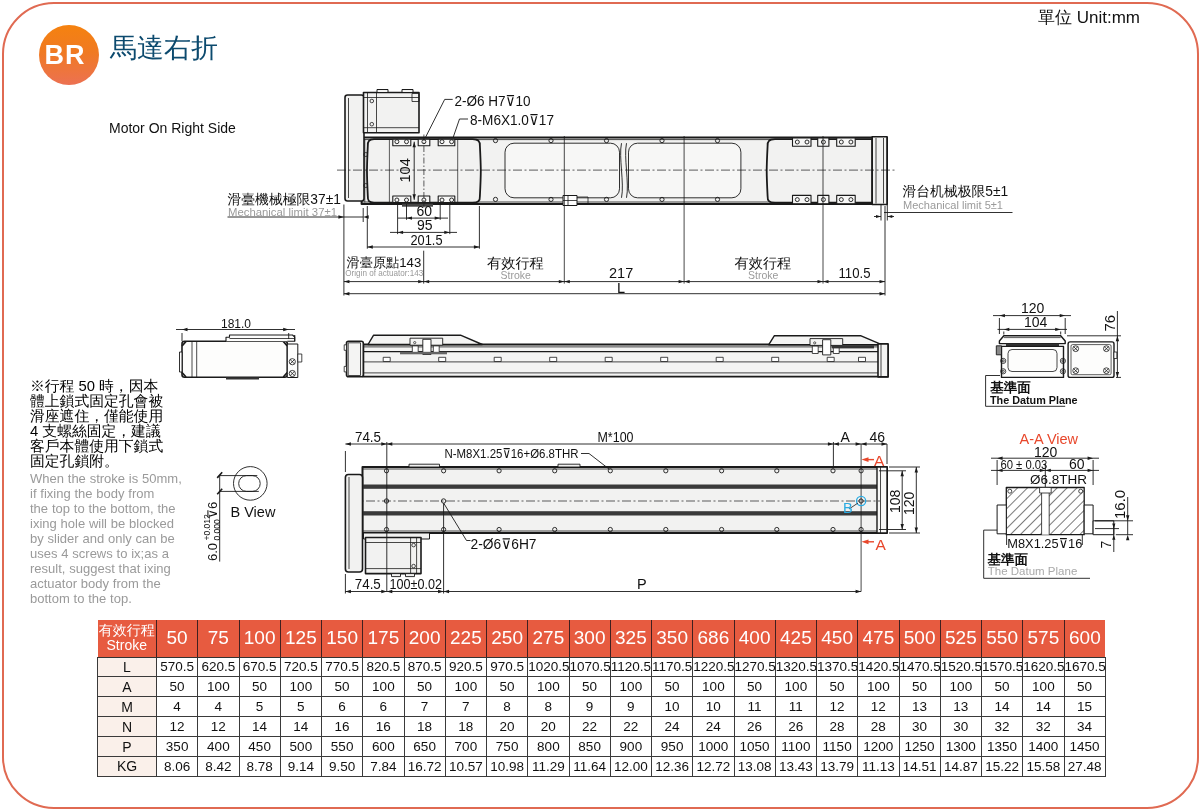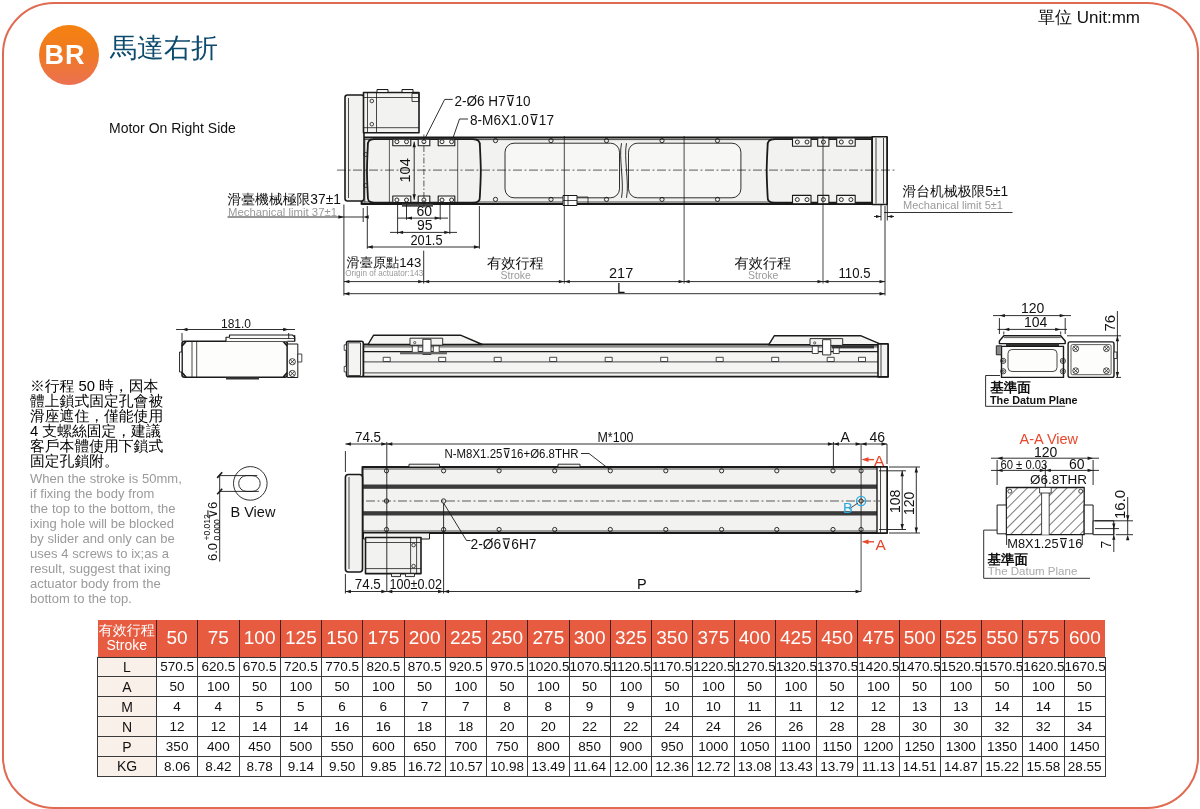--- a/index.html
+++ b/index.html
@@ -600,21 +600,21 @@
           <td class="h">125</td>
           <td class="h">150</td>
           <td class="h">175</td>
           <td class="h">200</td>
           <td class="h">225</td>
           <td class="h">250</td>
           <td class="h">275</td>
           <td class="h">300</td>
           <td class="h">325</td>
           <td class="h">350</td>
-          <td class="h">375</td>
+          <td class="h">686</td>
           <td class="h">400</td>
           <td class="h">425</td>
           <td class="h">450</td>
           <td class="h">475</td>
           <td class="h">500</td>
           <td class="h">525</td>
           <td class="h">550</td>
           <td class="h">575</td>
           <td class="h">600</td>
   </tr>
@@ -748,34 +748,34 @@
           <td>1400</td>
           <td>1450</td>
         </tr>
   <tr class="r">
           <td class="lb">KG</td>
           <td>8.06</td>
           <td>8.42</td>
           <td>8.78</td>
           <td>9.14</td>
           <td>9.50</td>
-          <td>9.85</td>
+          <td>7.84</td>
           <td>16.72</td>
           <td>10.57</td>
           <td>10.98</td>
-          <td>13.49</td>
+          <td>11.29</td>
           <td>11.64</td>
           <td>12.00</td>
           <td>12.36</td>
           <td>12.72</td>
           <td>13.08</td>
           <td>13.43</td>
           <td>13.79</td>
           <td>11.13</td>
           <td>14.51</td>
           <td>14.87</td>
           <td>15.22</td>
           <td>15.58</td>
-          <td>28.55</td>
+          <td>27.48</td>
         </tr>
 </tbody>
     </table>
 </div>
 
 </body></html>

